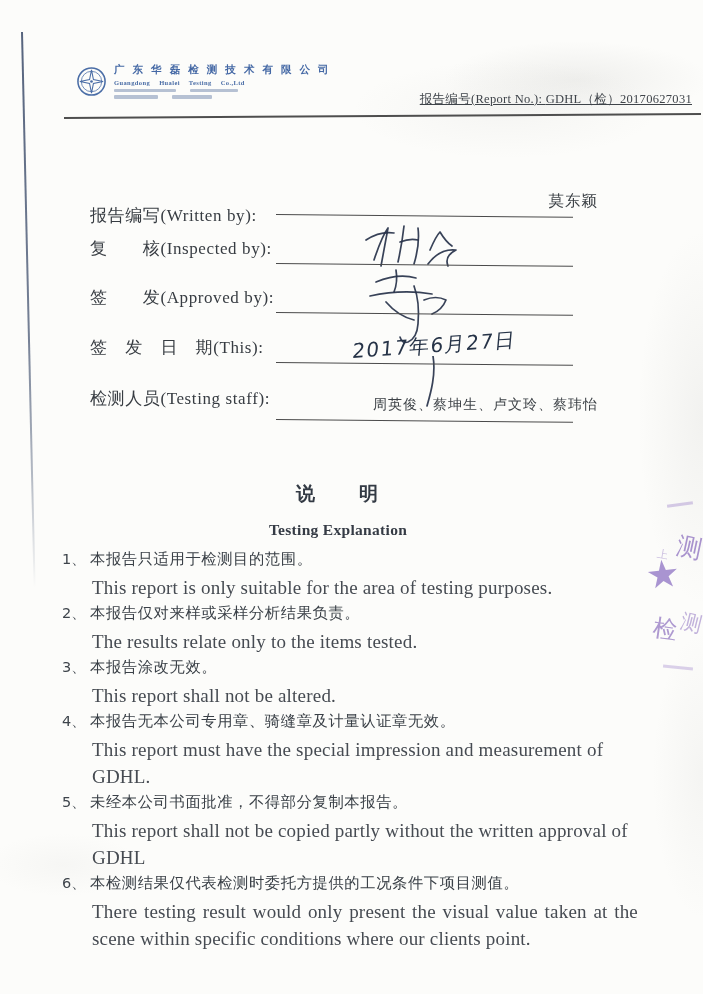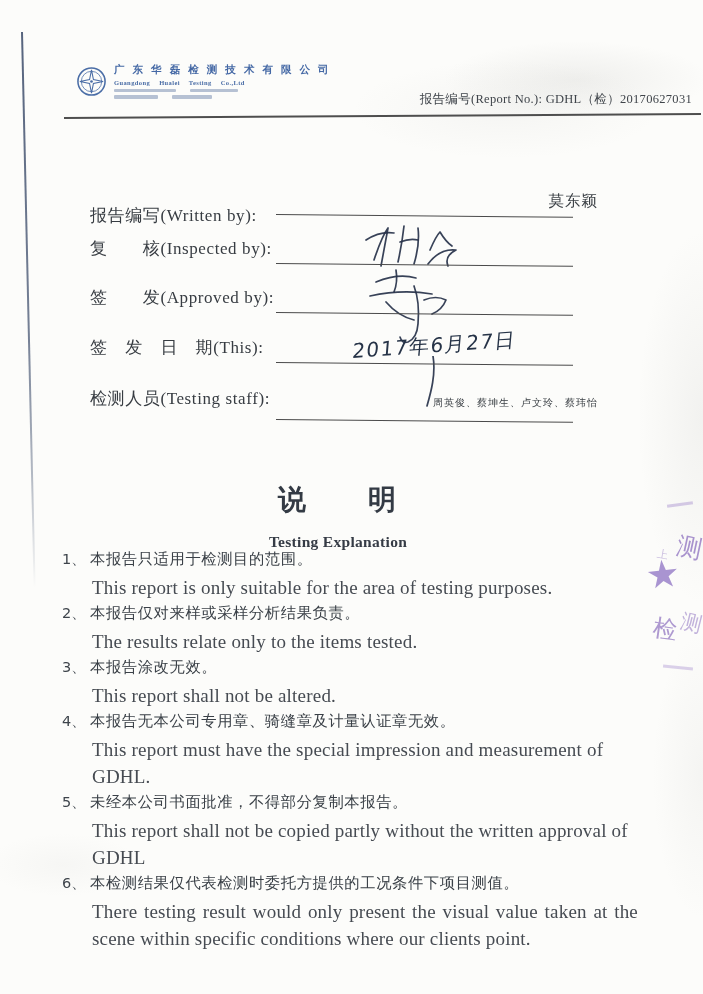--- a/index.html
+++ b/index.html
@@ -31,37 +31,37 @@
   .logo-cn{font-family:"DejaVu Sans","Liberation Sans",sans-serif;font-size:10.5px;font-weight:bold;letter-spacing:2.2px;color:#4468a5;white-space:nowrap;}
   .logo-en{font-size:6.5px;font-weight:bold;letter-spacing:.4px;word-spacing:7px;color:#4a6da6;margin-top:1.5px;white-space:nowrap;}
   .contact-row{display:flex;gap:14px;margin-top:3px;}
   .contact-bar{height:3.5px;background:#7d92b5;opacity:.55;filter:blur(.5px);border-radius:1px;}
   .cb-a{width:62px;} .cb-b{width:44px;} .cb-c{width:48px;} .cb-d{width:40px;}
   .header-rule{
     position:absolute;left:64px;top:117px;width:637px;height:1.6px;background:#4e4e4e;
     transform:rotate(-.35deg);transform-origin:left center;
   }
   .report-no{
-    position:absolute;right:11px;top:91px;font-size:12.5px;color:#3f444a;letter-spacing:.3px;white-space:nowrap;
+    position:absolute;right:11px;top:91px;font-size:12.5px;color:#3f444a;letter-spacing:.3px;white-space:nowrap;text-decoration:underline;
   }
   
   .f-label{position:absolute;left:90px;font-size:17px;color:#373c42;letter-spacing:.6px;white-space:nowrap;}
   .f-line{position:absolute;left:276px;width:297px;height:1.4px;background:#4a4a4a;transform:rotate(.55deg);transform-origin:left center;}
   .f-value{position:absolute;left:282px;width:316px;text-align:right;font-size:15.5px;color:#3c4146;letter-spacing:1px;white-space:nowrap;}
   .sig{position:absolute;}
   .sig path{stroke:#27324a;stroke-width:1.7;fill:none;stroke-linecap:round;stroke-linejoin:round;opacity:.92;}
   .hand-date{
     position:absolute;left:352px;top:331px;width:200px;
     font-family:"DejaVu Sans","Liberation Sans",sans-serif;
     font-size:20px;color:#263347;letter-spacing:1.5px;
     transform:rotate(-4deg) skewX(-9deg);white-space:nowrap;
   }
   
   .exp-title{position:absolute;top:481px;left:0;width:676px;text-align:center;}
-  .exp-title-cn{font-family:"DejaVu Sans","Liberation Sans",sans-serif;font-size:28px;font-weight:bold;color:#333a44;letter-spacing:2px;}
+  .exp-title-cn{font-family:"DejaVu Sans","Liberation Sans",sans-serif;font-size:19px;font-weight:bold;color:#333a44;letter-spacing:2px;}
   .exp-title-en{font-size:15.5px;font-weight:bold;color:#353b45;margin-top:14px;letter-spacing:.3px;}
   .exp-list{position:absolute;left:62px;top:549px;width:578px;}
   .cn-row{display:flex;font-family:"DejaVu Sans","Liberation Sans",sans-serif;font-size:15.3px;color:#3a4047;line-height:20px;margin-bottom:5px;}
   .num{flex:0 0 28px;font-size:14.5px;color:#3e444b;}
   .cn{letter-spacing:.6px;}
   .en-row{margin-left:30px;font-size:19px;color:#464b52;line-height:27px;margin-bottom:2px;letter-spacing:.2px;}
   .en-justify{text-align:justify;margin-right:2px;}
   
   .stamp{position:absolute;right:-8px;top:503px;width:74px;height:175px;color:#9a80c6;filter:blur(.4px);}
   .stamp>*{position:absolute;font-family:"DejaVu Sans","Liberation Sans",sans-serif;}
@@ -131,21 +131,21 @@
 <div class="f-line" style="top:312px"></div>
 
 <div class="f-label" style="top:336px">签　发　日　期(This):</div>
 <div class="hand-date">2017年6月27日</div>
 <svg class="sig" style="left:425px;top:356px" width="14" height="54" viewBox="0 0 14 54">
   <path d="M8 0 C11 18 6 36 2 50"></path>
 </svg>
 <div class="f-line" style="top:362px"></div>
 
 <div class="f-label" style="top:387px">检测人员(Testing staff):</div>
-<div class="f-value" style="top:396px;font-size:10px">周英俊、蔡坤生、卢文玲、蔡玮怡</div>
+<div class="f-value" style="top:396px;font-size:14px">周英俊、蔡坤生、卢文玲、蔡玮怡</div>
 <div class="f-line" style="top:419px"></div>
 
 <div class="exp-title">
   <div class="exp-title-cn">说　　明</div>
   <div class="exp-title-en">Testing Explanation</div>
 </div>
 
 <div class="exp-list">
   <div>
     <div class="cn-row">

